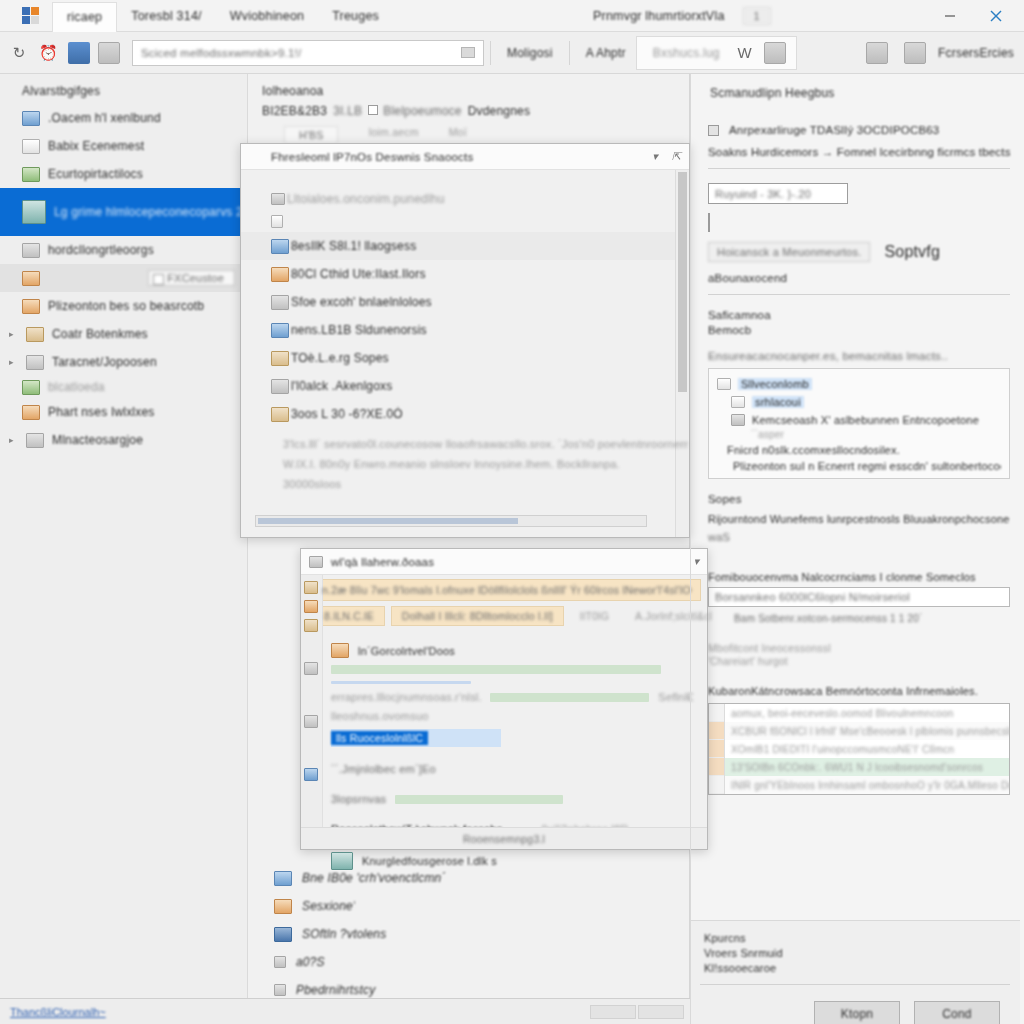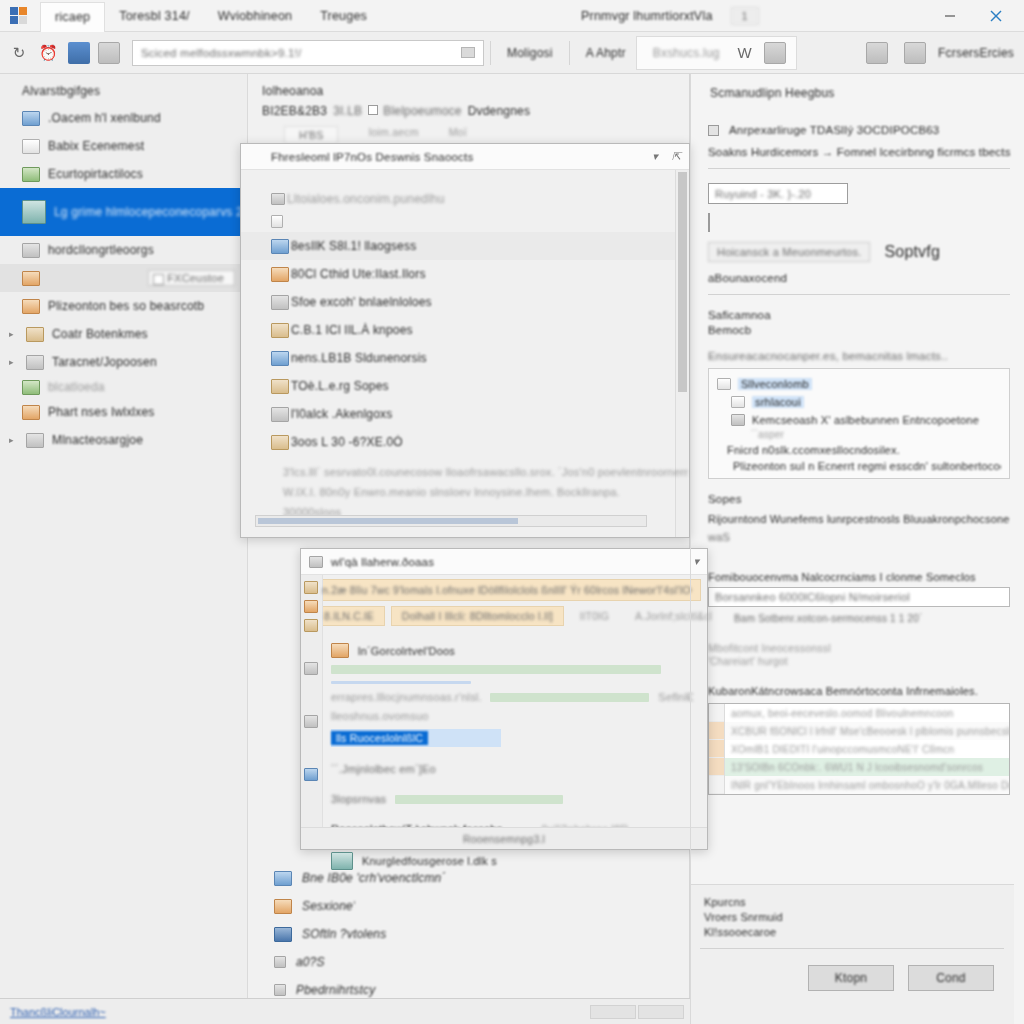--- a/index.html
+++ b/index.html
@@ -27,21 +27,21 @@
     letter-spacing: .2px;
   }
   .bt.soft { filter: blur(1.35px); color: #6b6b6b; }
   .bt.faint { filter: blur(1.7px); color: #9a9a9a; }
 
   
   .menubar {
     position: absolute; left: 0; top: 0; width: 1024px; height: 32px;
     background: #f3f3f3;
     border-bottom: 1px solid #dcdcdc;
-    display: flex; align-items: center;
+    display: flex; align-items: center; padding-left: 12px;
   }
   .applogo {
     width: 18px; height: 18px; margin: 0 12px 0 10px;
     position: relative; flex: none;
     filter: blur(.4px);
   }
   .applogo i { position: absolute; width: 8px; height: 8px; display: block; }
   .applogo i:nth-child(1){ left:0; top:0; background:#3b6fb5;}
   .applogo i:nth-child(2){ left:9px; top:0; background:#e8862a;}
   .applogo i:nth-child(3){ left:0; top:9px; background:#3b6fb5;}
@@ -182,21 +182,21 @@
   }
   .listbox .gutter { width: 16px; background:#f3f3f3; border-right:1px solid #dcdcdc; flex:none; }
   .listbox .rows { flex:1; }
   .lrow { height: 18px; display:flex; align-items:center; padding-left:6px; font-size:10px; }
   .lrow.sel { background:#dff0e4; }
   .lrow.alt { background:#fafafa; }
   .gutter-tick { height:18px; border-bottom:1px solid #ececec; }
   .gutter-tick.ora { background:#f4dcc0; }
 
   .rp-footer {
-    position:absolute; left:690px; right:10px; bottom:0; height: 140px;
+    position:absolute; left:690px; right:4px; bottom:0; height: 104px;
     background:#efefef; border-top:1px solid #d9d9d9;
   }
   .rp-footer .txt { padding: 10px 0 0 14px; font-size: 11px; line-height: 15px; }
   .rp-footer .sep { height:1px; background:#d2d2d2; margin: 8px 10px 0; }
   .btnrow { display:flex; justify-content:flex-end; gap: 14px; padding: 16px 20px 0 0; }
   .btn {
     min-width: 86px; height: 26px; background:#dcdcdc; border:1px solid #b2b2b2;
     display:flex; align-items:center; justify-content:center; font-size:12px;
   }
 
@@ -561,24 +561,20 @@
       </div>
       <div class="d1row">
         <span class="ic orange"></span>
         <span class="bt">80Cl Cthid Ute:Ilast.Ilors</span>
       </div>
       <div class="d1row">
         <span class="ic grey"></span>
         <span class="bt">Sfoe excoh' bnlaelnloloes</span>
       </div>
       <div class="d1row">
-        <span class="ic tan"></span>
-        <span class="bt">C.B.1 ICl IlL.À knpoes</span>
-      </div>
-      <div class="d1row">
         <span class="ic blue"></span>
         <span class="bt">nens.LB1B Sldunenorsis</span>
       </div>
       <div class="d1row">
         <span class="ic tan"></span>
         <span class="bt">TOè.L.e.rg Sopes</span>
       </div>
       <div class="d1row">
         <span class="ic grey"></span>
         <span class="bt">l'l0alck .Akenlgoxs</span>

